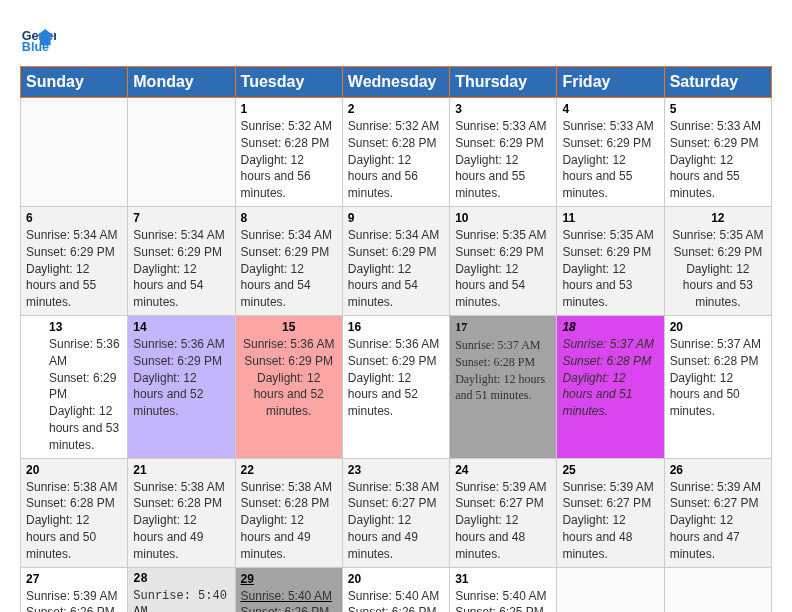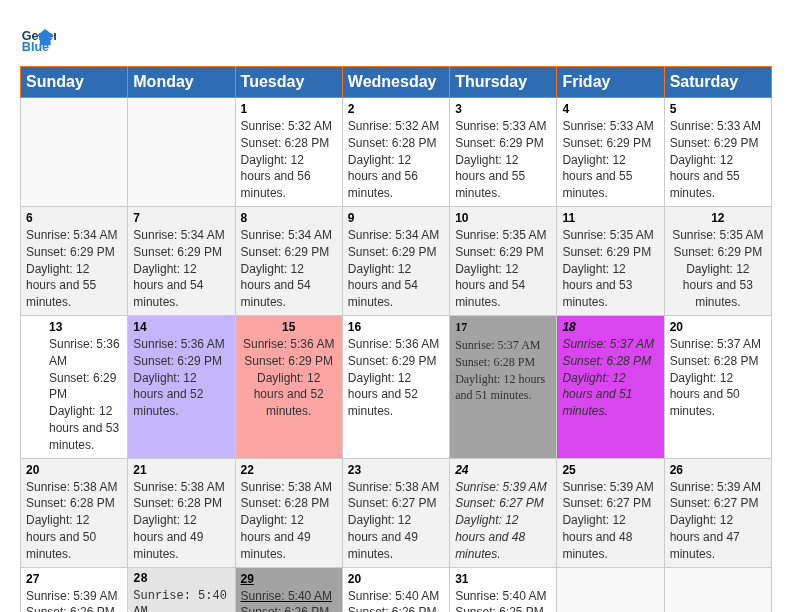--- a/index.html
+++ b/index.html
@@ -254,21 +254,21 @@
           <div class="day-info" style="white-space: pre-line;">Sunrise: 5:38 AM
 Sunset: 6:28 PM
 Daylight: 12 hours and 49 minutes.</div>
         </td>
         <td style="background: rgb(242, 242, 242);">
           <span class="day-number">23</span>
           <div class="day-info" style="white-space: pre-line;">Sunrise: 5:38 AM
 Sunset: 6:27 PM
 Daylight: 12 hours and 49 minutes.</div>
         </td>
-        <td style="background: rgb(242, 242, 242); font-style: italic;">
+        <td style="background: rgb(242, 242, 242);">
           <span class="day-number">24</span>
           <div class="day-info" style="white-space: pre-line;">Sunrise: 5:39 AM
 Sunset: 6:27 PM
 Daylight: 12 hours and 48 minutes.</div>
         </td>
         <td style="background: rgb(242, 242, 242);">
           <span class="day-number">25</span>
           <div class="day-info" style="white-space: pre-line;">Sunrise: 5:39 AM
 Sunset: 6:27 PM
 Daylight: 12 hours and 48 minutes.</div>

